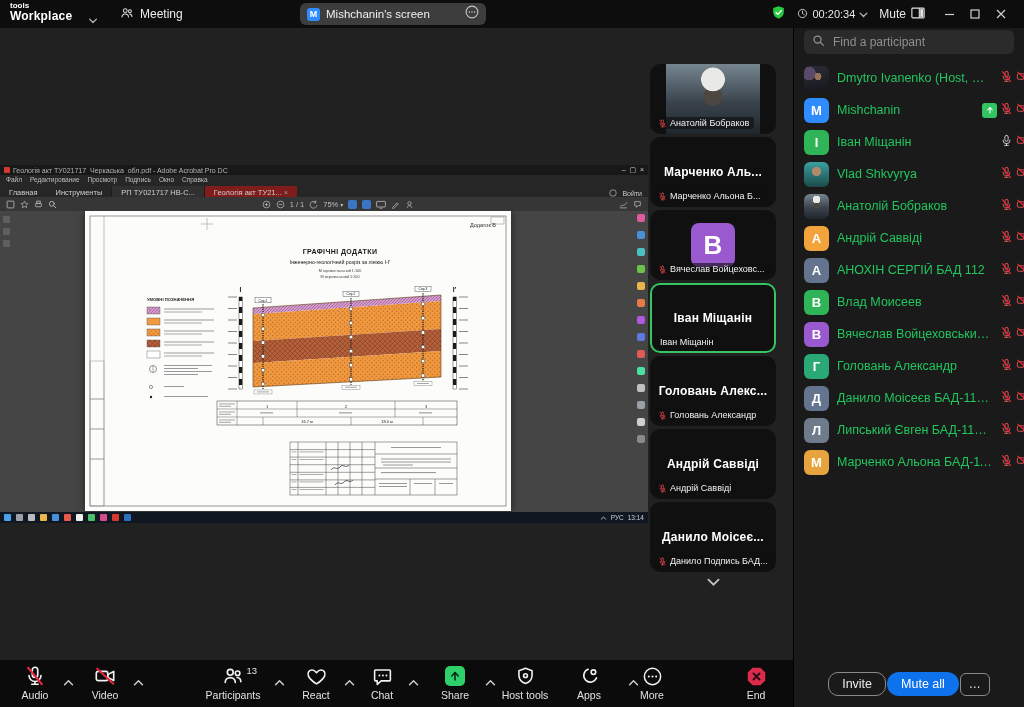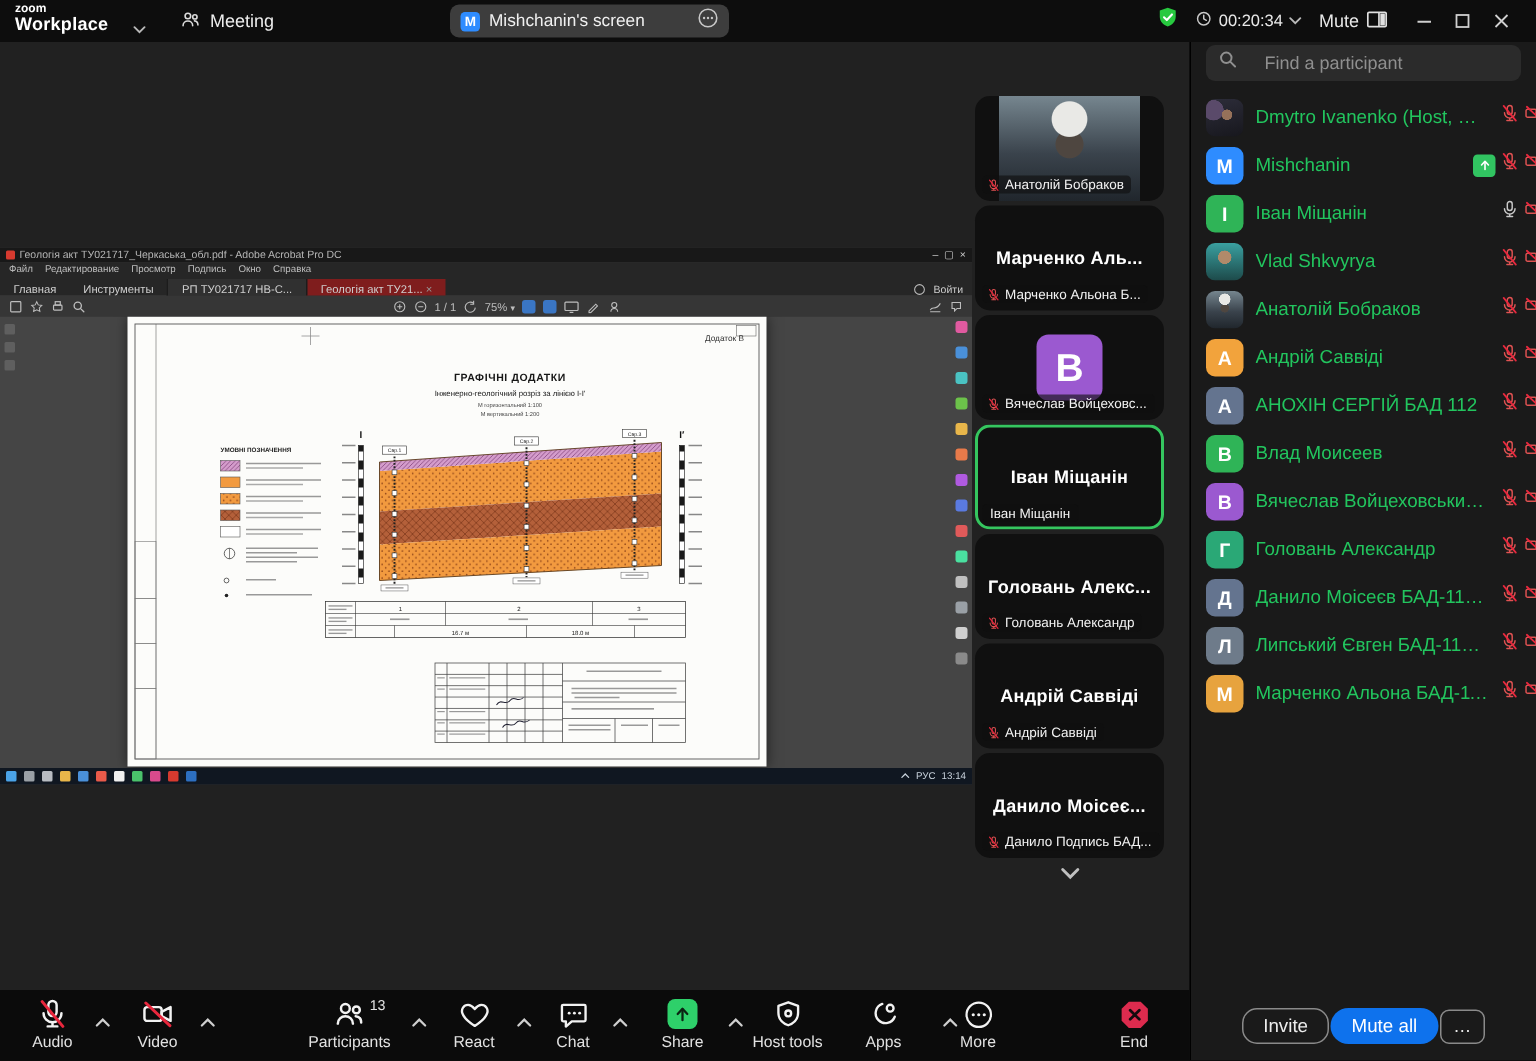--- a/index.html
+++ b/index.html
@@ -70,21 +70,21 @@
       background:rgba(15,15,15,.62);border-radius:3px;padding:1px 5px 1px 3px;font-size:9px;color:#f2f2f2;
       white-space:nowrap;overflow:hidden;}
   .tag.noicon{padding-left:5px;}
   .strip-more{width:126px;display:flex;justify-content:center;padding-top:3px;}
   
   .panel{position:absolute;left:793px;top:28px;width:231px;height:679px;background:#1a1a1a;border-left:1px solid #000;
       box-sizing:border-box;display:flex;flex-direction:column;}
   .panel-head{height:38px;position:relative;display:flex;align-items:center;justify-content:center;
       font-size:13px;font-weight:bold;color:#f2f2f2;flex:none;}
   .popout{position:absolute;right:12px;top:11px;}
-  .search{margin:2px 10px 8px;height:24px;background:#2b2b2b;border-radius:6px;display:flex;align-items:center;gap:16px;
+  .search{margin:2px 10px 8px;height:24px;background:#2b2b2b;border-radius:6px;display:flex;align-items:center;gap:6px;
       padding:0 8px;flex:none;}
   .search input{flex:1;background:transparent;border:none;outline:none;color:#ddd;font-size:12px;
       font-family:"Liberation Sans",sans-serif;}
   .search input::placeholder{color:#8f8f8f;}
   .plist{flex:1;overflow:hidden;}
   .prow{height:32px;display:flex;align-items:center;gap:8px;padding-left:10px;}
   .pavatar{width:25px;height:25px;border-radius:6px;flex:none;display:flex;align-items:center;justify-content:center;
       font-size:13px;font-weight:bold;color:#fff;}
   .pname{flex:1;font-size:12.5px;color:#22c55e;white-space:nowrap;overflow:hidden;text-overflow:ellipsis;}
   .picons{display:flex;align-items:center;gap:3px;flex:none;margin-right:-5px;}
@@ -106,21 +106,21 @@
   .endbtn{width:21px;height:21px;display:flex;align-items:center;justify-content:center;}
   .sharebtn{width:20px;height:20px;border-radius:5px;background:#2ed06a;display:flex;align-items:center;justify-content:center;}
 </style>
 </head>
 <body>
 
 <div id="app">
 
   <div class="topbar">
     <div class="logo">
-      <span class="z">zoom</span>
+      <span class="z">tools</span>
       <span class="w">Workplace</span>
     </div>
     <span class="logo-caret" id="logo-caret"><svg width="10" height="6" viewBox="0 0 12 8" fill="none" stroke="#b8b8b8" stroke-width="1.7" stroke-linecap="round">
           <polyline points="1.5,1.5 6,6 10.5,1.5"></polyline>
         </svg></span>
     <div class="meeting">
       <span id="meeting-ic"><svg width="14" height="14" viewBox="0 0 24 24" fill="none" stroke="#dcdcdc" stroke-width="1.8" stroke-linecap="round">
             <circle cx="9" cy="8" r="3.2"></circle>
             <path d="M3.5 19c0-3.2 2.5-5.3 5.5-5.3s5.5 2.1 5.5 5.3"></path>
             <circle cx="17" cy="9" r="2.5"></circle>

